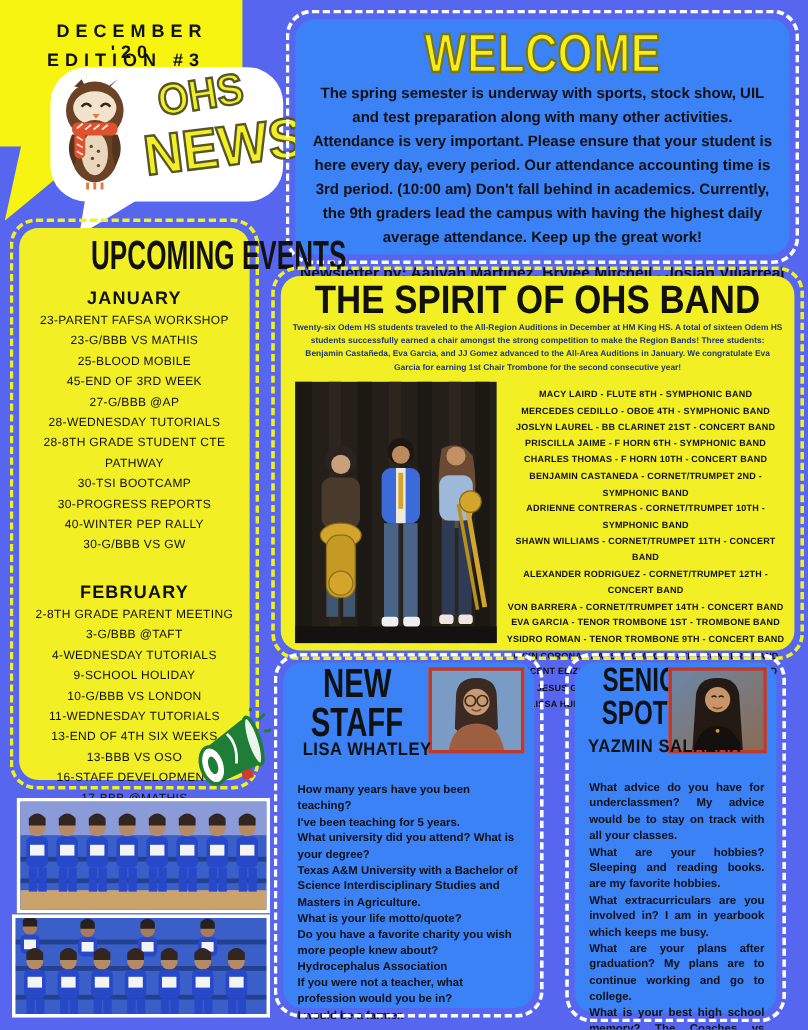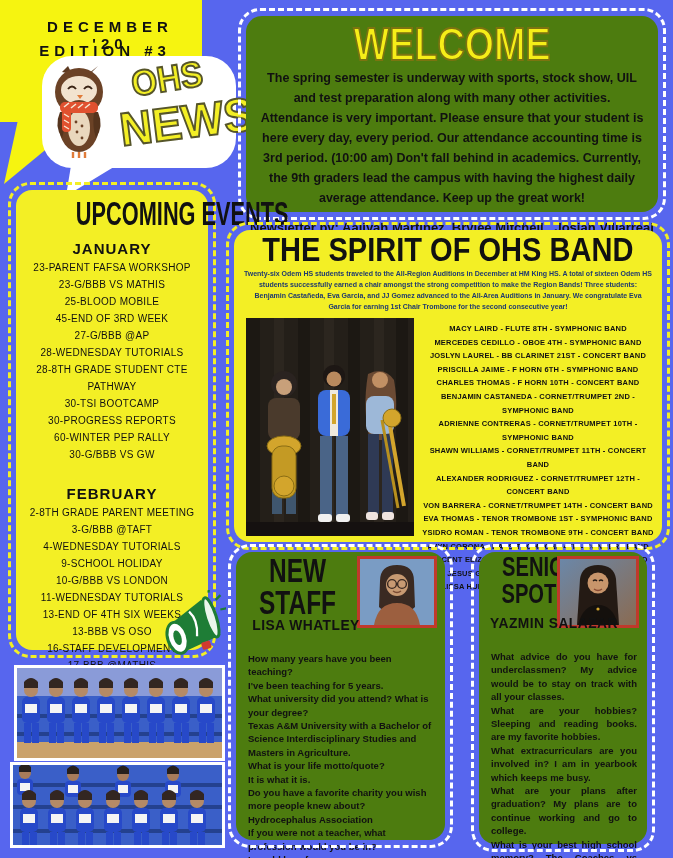--- a/index.html
+++ b/index.html
@@ -10,21 +10,21 @@
     overflow:hidden;position:relative;
   }
   .page{position:absolute;inset:0;}
 
   
   .panel{position:absolute;border-radius:16px;}
   .panel::before{
     content:"";position:absolute;inset:-8px;
     border:3px dashed currentColor;border-radius:22px;pointer-events:none;
   }
-  .panel.white{background:#4d7c0f;color:#ffffff;}
+  .panel.white{background:#3b82f6;color:#ffffff;}
   .panel.yellow{background:#f3ef25;color:#f3ef25;}
 
   
   .yellow-bubble{
     position:absolute;left:0;top:0;width:202px;height:122px;
     background:#f6f410;border-radius:0 0 34px 0;
   }
   .yellow-tail{
     position:absolute;left:4px;top:118px;width:80px;height:66px;
     background:#f6f410;clip-path:polygon(18% 0,100% 0,0 100%);
@@ -178,21 +178,21 @@
     <div class="event-list">
         <div class="event-item">23-PARENT FAFSA WORKSHOP</div>
         <div class="event-item">23-G/BBB VS MATHIS</div>
         <div class="event-item">25-BLOOD MOBILE</div>
         <div class="event-item">45-END OF 3RD WEEK</div>
         <div class="event-item">27-G/BBB @AP</div>
         <div class="event-item">28-WEDNESDAY TUTORIALS</div>
         <div class="event-item">28-8TH GRADE STUDENT CTE PATHWAY</div>
         <div class="event-item">30-TSI BOOTCAMP</div>
         <div class="event-item">30-PROGRESS REPORTS</div>
-        <div class="event-item">60-WINTER PEP RALLY</div>
+        <div class="event-item">40-WINTER PEP RALLY</div>
         <div class="event-item">30-G/BBB VS GW</div>
       </div>
 
     <div class="month-name" style="margin-top:22px;">FEBRUARY</div>
     <div class="event-list">
         <div class="event-item">2-8TH GRADE PARENT MEETING</div>
         <div class="event-item">3-G/BBB @TAFT</div>
         <div class="event-item">4-WEDNESDAY TUTORIALS</div>
         <div class="event-item">9-SCHOOL HOLIDAY</div>
         <div class="event-item">10-G/BBB VS LONDON</div>
@@ -268,21 +268,21 @@
           <div class="member-item">MACY LAIRD - FLUTE 8TH - SYMPHONIC BAND</div>
           <div class="member-item">MERCEDES CEDILLO - OBOE 4TH - SYMPHONIC BAND</div>
           <div class="member-item">JOSLYN LAUREL - BB CLARINET 21ST - CONCERT BAND</div>
           <div class="member-item">PRISCILLA JAIME - F HORN 6TH - SYMPHONIC BAND</div>
           <div class="member-item">CHARLES THOMAS - F HORN 10TH - CONCERT BAND</div>
           <div class="member-item">BENJAMIN CASTANEDA - CORNET/TRUMPET 2ND - SYMPHONIC BAND</div>
           <div class="member-item">ADRIENNE CONTRERAS - CORNET/TRUMPET 10TH - SYMPHONIC BAND</div>
           <div class="member-item">SHAWN WILLIAMS - CORNET/TRUMPET 11TH - CONCERT BAND</div>
           <div class="member-item">ALEXANDER RODRIGUEZ - CORNET/TRUMPET 12TH - CONCERT BAND</div>
           <div class="member-item">VON BARRERA - CORNET/TRUMPET 14TH - CONCERT BAND</div>
-          <div class="member-item">EVA THOMAS - TENOR TROMBONE 1ST - SYMPHONIC BAND</div>
+          <div class="member-item">EVA GARCIA - TENOR TROMBONE 1ST - TROMBONE BAND</div>
           <div class="member-item">YSIDRO ROMAN - TENOR TROMBONE 9TH - CONCERT BAND</div>
           <div class="member-item">AVYN CORONA - BASS TROMBONE 4TH - CONCERT BAND</div>
           <div class="member-item">VINCENT ELIZONDO - EUPHONIUM 9TH - CONCERT BAND</div>
           <div class="member-item">JESUS GOMEZ - TUBA 4TH - SYMPHONIC BAND</div>
           <div class="member-item">JULISSA HUERTA - PERCUSSION 9TH - CONCERT BAND</div>
         </div>
     </div>
   </div>
 
   <div class="panel white staff">
@@ -301,21 +301,20 @@
         <path d="M14 66 q4 -22 23 -22 q19 0 23 22 z" fill="#9c5f3f"></path>
       </svg>
       <div class="profile-name">LISA WHATLEY</div>
     </div>
     <div class="qa-list">
         <div class="qa-line">How many years have you been teaching?</div>
         <div class="qa-line">I've been teaching for 5 years.</div>
         <div class="qa-line">What university did you attend? What is your degree?</div>
         <div class="qa-line">Texas A&amp;M University with a Bachelor of Science Interdisciplinary Studies and Masters in Agriculture.</div>
         <div class="qa-line">What is your life motto/quote?</div>
-        <div class="qa-line">It is what it is.</div>
         <div class="qa-line">Do you have a favorite charity you wish more people knew about?</div>
         <div class="qa-line">Hydrocephalus Association</div>
         <div class="qa-line">If you were not a teacher, what profession would you be in?</div>
         <div class="qa-line">I would be a farmer.</div>
       </div>
   </div>
 
   <div class="panel white senior">
     <div class="profile-head">
       <div class="profile-title">

